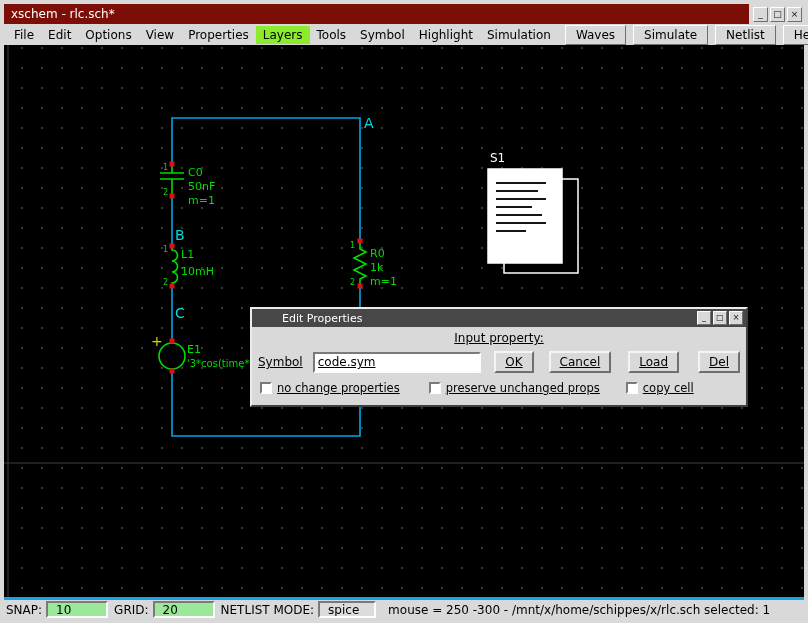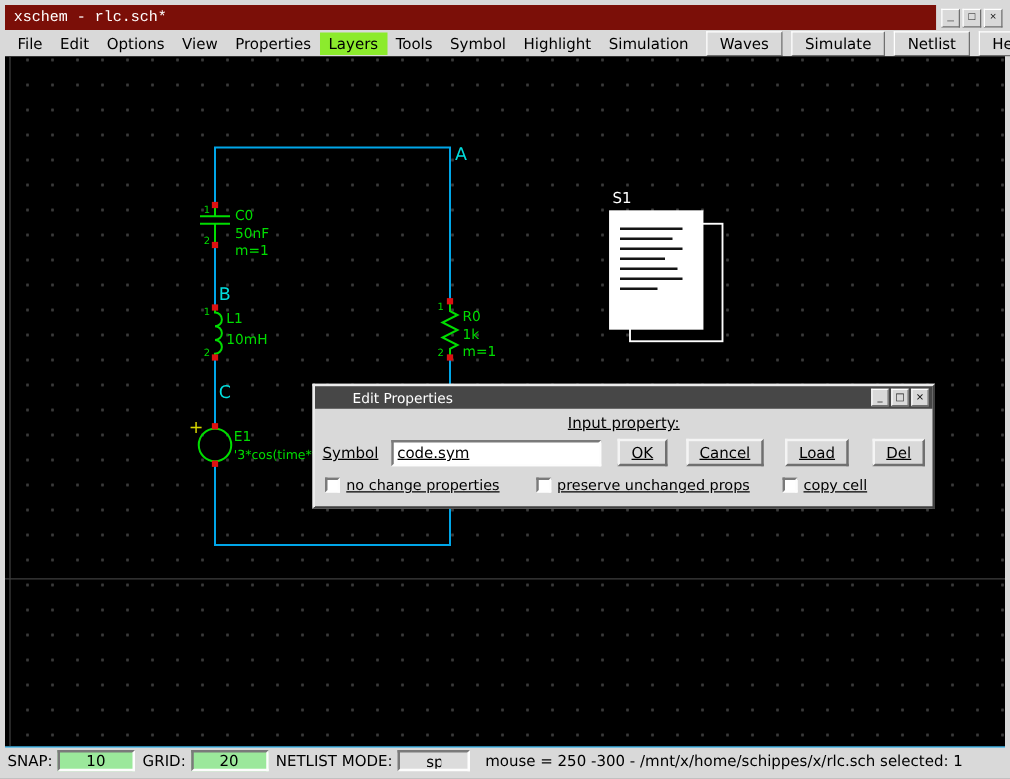--- a/index.html
+++ b/index.html
@@ -2,21 +2,21 @@
 <html><head>
 <meta charset="utf-8">
 <style>
   * { margin:0; padding:0; box-sizing:border-box; }
   html,body { width:808px; height:623px; }
   body { font-family:"DejaVu Sans", sans-serif; background:#d9d9d9; }
 
   .window { width:808px; height:623px; background:#d9d9d9; padding:4px; display:flex; flex-direction:column; }
 
   
-  .titlebar { display:flex; height:20px; flex:0 0 20px;font-family:Liberation Mono, monospace; }
+  .titlebar { display:flex; height:20px; flex:0 0 20px; }
   .titlebar-main { flex:1; background:#7b0f08; color:#ffffff; font-size:12px; line-height:20px; padding-left:7px; }
   .window-controls { display:flex; align-items:center; gap:2px; background:#d9d9d9; padding:0 2px 0 4px; }
   .win-btn { width:15px; height:15px; font-size:9px; line-height:12px; text-align:center; background:#d9d9d9;
              border:1px solid; border-color:#ffffff #6f6f6f #6f6f6f #ffffff; color:#111; }
 
   
   .menubar { display:flex; align-items:center; height:21px; flex:0 0 21px; background:#d9d9d9; font-size:12px; padding:0 3px; }
   .menu-item { padding:2px 7px; white-space:nowrap; }
   .menu-item.highlight { background:#8ceb2d; }
   .menubar-spacer { flex:1; }
@@ -56,23 +56,23 @@
                     white-space:pre; overflow:hidden; }
   .vscroll { grid-row:1; grid-column:2; display:flex; flex-direction:column; background:#bdbdbd;
              border:1px solid #8a8a8a; }
   .hscroll { grid-row:2; grid-column:1; display:flex; background:#bdbdbd; border:1px solid #8a8a8a; }
   .sb-corner { grid-row:2; grid-column:2; background:#d9d9d9; }
   .sb-arrow { flex:0 0 12px; width:12px; height:12px; background:#d9d9d9; font-size:7px; line-height:12px; text-align:center;
               border:1px solid; border-color:#f4f4f4 #6f6f6f #6f6f6f #f4f4f4; color:#222; }
   .sb-thumb { flex:1; background:#d9d9d9; border:1px solid; border-color:#f4f4f4 #6f6f6f #6f6f6f #f4f4f4; }
 
   
-  .statusbar { display:flex; align-items:center; height:22px; flex:0 0 22px; font-size:12px; padding:0 2px; border-top:1px solid #0ea5e9; }
+  .statusbar { display:flex; align-items:center; height:22px; flex:0 0 22px; font-size:12px; padding:0 2px; border-top:3px solid #0ea5e9; }
   .status-label { margin-right:4px; white-space:nowrap; }
-  .status-entry { height:17px; border:2px solid; border-color:#7a7a7a #fdfdfd #fdfdfd #7a7a7a; font:12px "DejaVu Sans",sans-serif; padding:0 21px; }
+  .status-entry { height:17px; border:2px solid; border-color:#7a7a7a #fdfdfd #fdfdfd #7a7a7a; font:12px "DejaVu Sans",sans-serif; padding:0 8px; }
   .entry-green { background:#9be89b; width:62px; }
   .entry-plain { background:#dcdcdc; width:58px; }
   .gap { width:6px; flex:0 0 6px; }
   .status-info { margin-left:12px; white-space:nowrap; }
 </style>
 </head>
 <body>
 
 <div class="window">
 

